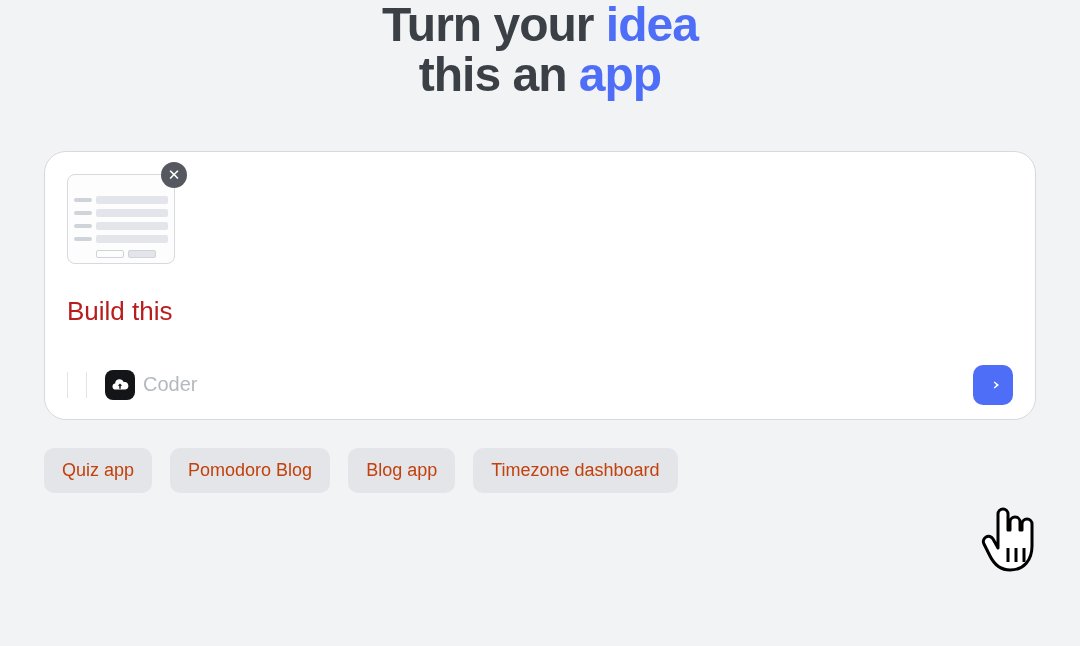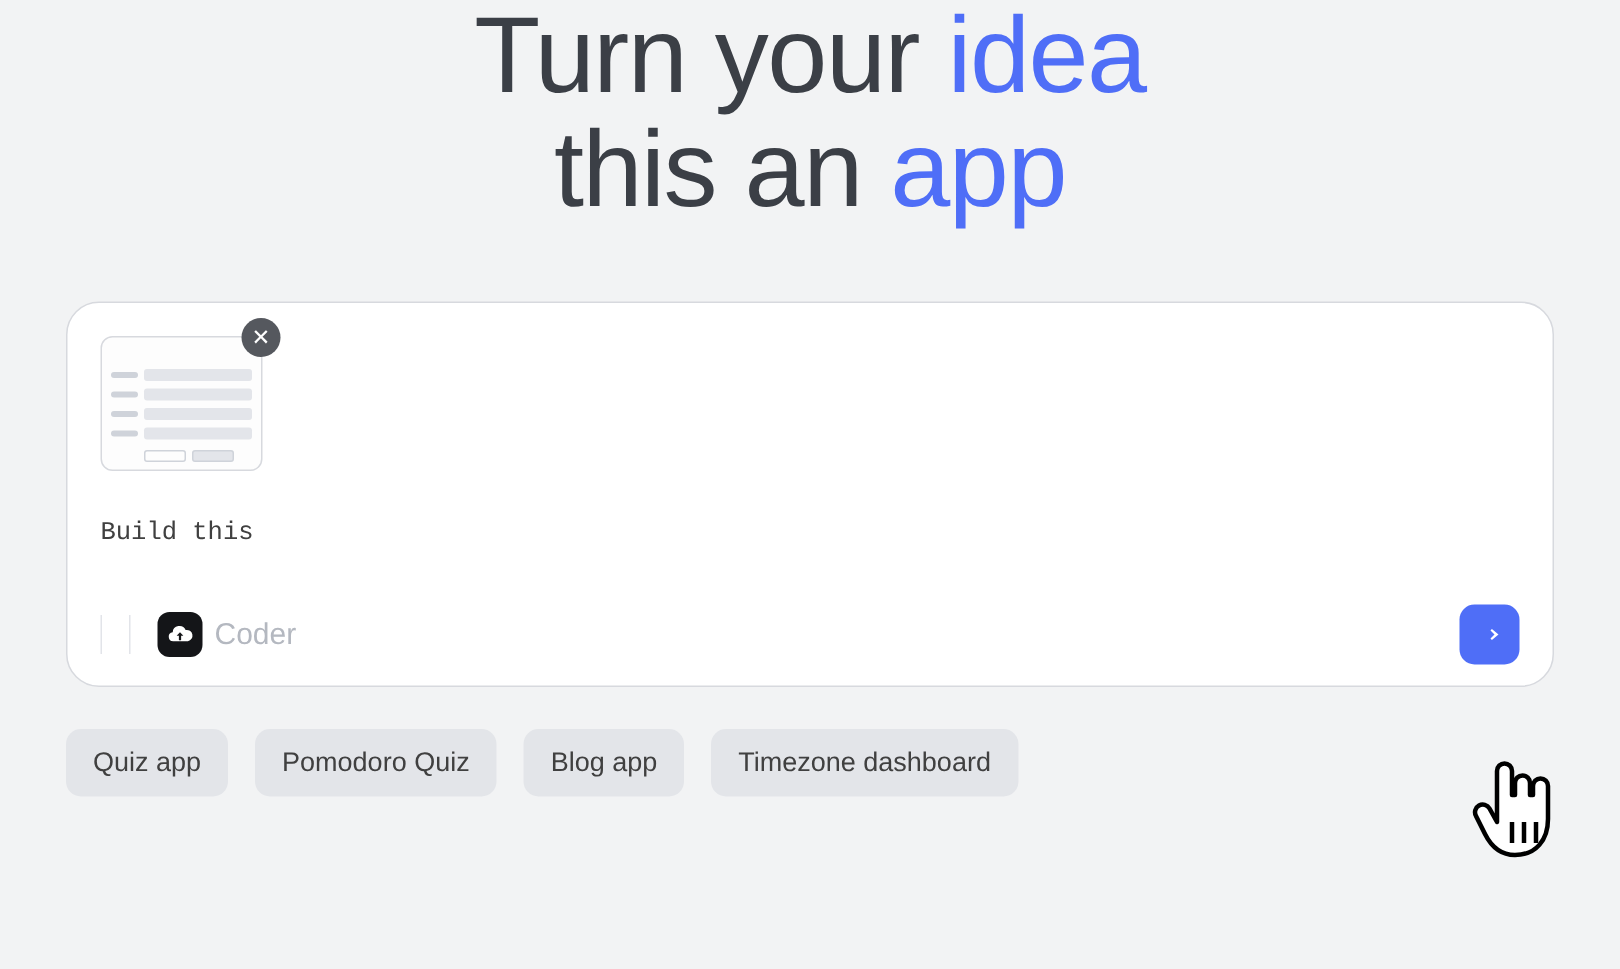--- a/index.html
+++ b/index.html
@@ -10,22 +10,22 @@
     overflow: hidden;
     position: relative;
   }
 
   .hero {
     text-align: center;
     padding-top: 0;
     line-height: 1.05;
   }
   .hero h1 {
-    font-size: 72px;
-    font-weight: 400;
+    font-size: 48px;
+    font-weight: 700;
     color: #3b3f46;
     letter-spacing: -1px;
   }
   .hero h1 .accent { color: #4f6ef7; }
 
   .card {
     margin: 50px 44px 0 44px;
     background: #ffffff;
     border: 1px solid #d7d9de;
     border-radius: 22px;
@@ -66,23 +66,22 @@
     background: #55585e;
     color: #fff;
     display:flex; align-items:center; justify-content:center;
     font-size: 15px;
     line-height: 1;
     cursor: pointer;
   }
 
   .prompt-text {
     margin-top: 32px;
-    font-size: 17px;
-    color: #404040;
-    font-family: Liberation Mono, monospace;
+    font-size: 26px;
+    color: #b91c1c;
   }
 
   .toolbar {
     margin-top: 38px;
     display: flex;
     align-items: center;
     gap: 18px;
     font-size: 20px;
     color: #b4b8c0;
   }
@@ -113,21 +112,21 @@
     cursor:pointer;
   }
   .send-btn svg { width:16px; height:16px; fill:#fff; }
 
   .suggestions {
     margin: 28px 44px 0 44px;
     display:flex; gap:18px;
   }
   .chip {
     background:#e3e5e9;
-    color:#404040;
+    color:#c2410c;
     font-size:18px;
     padding: 12px 18px;
     border-radius:10px;
     cursor:pointer;
     white-space:nowrap;
   }
 
   
   .hand-cursor {
     position:absolute;
@@ -194,21 +193,21 @@
     <div class="send-btn">
       <svg viewBox="0 0 24 24">
           <path d="M5 12h12l-4-4 1.4-1.4L21 12l-6.6 5.4L13 16l4-4H5z"></path>
         </svg>
     </div>
   </div>
 </div>
 
 <div class="suggestions">
   <div class="chip">Quiz app</div>
-  <div class="chip">Pomodoro Quiz</div>
+  <div class="chip">Pomodoro Blog</div>
   <div class="chip">Blog app</div>
   <div class="chip">Timezone dashboard</div>
 </div>
 
 <div class="hand-cursor">
   <svg viewBox="0 0 64 74">
     <path fill="#ffffff" stroke="#000000" stroke-width="3" stroke-linejoin="round" d="M18 36 V14 a5 5 0 0 1 10 0 V30 h2 V22 a5 5 0 0 1 10 0 V30 h2 V24 a5 5 0 0 1 10 0 V46
          c0 14 -8 24 -22 24 c-10 0 -16 -6 -20 -14 l-6 -12 a5 5 0 0 1 9 -5 l5 9 Z"></path>
     <line x1="28" y1="48" x2="28" y2="62" stroke="#000" stroke-width="3"></line>
     <line x1="36" y1="48" x2="36" y2="62" stroke="#000" stroke-width="3"></line>

